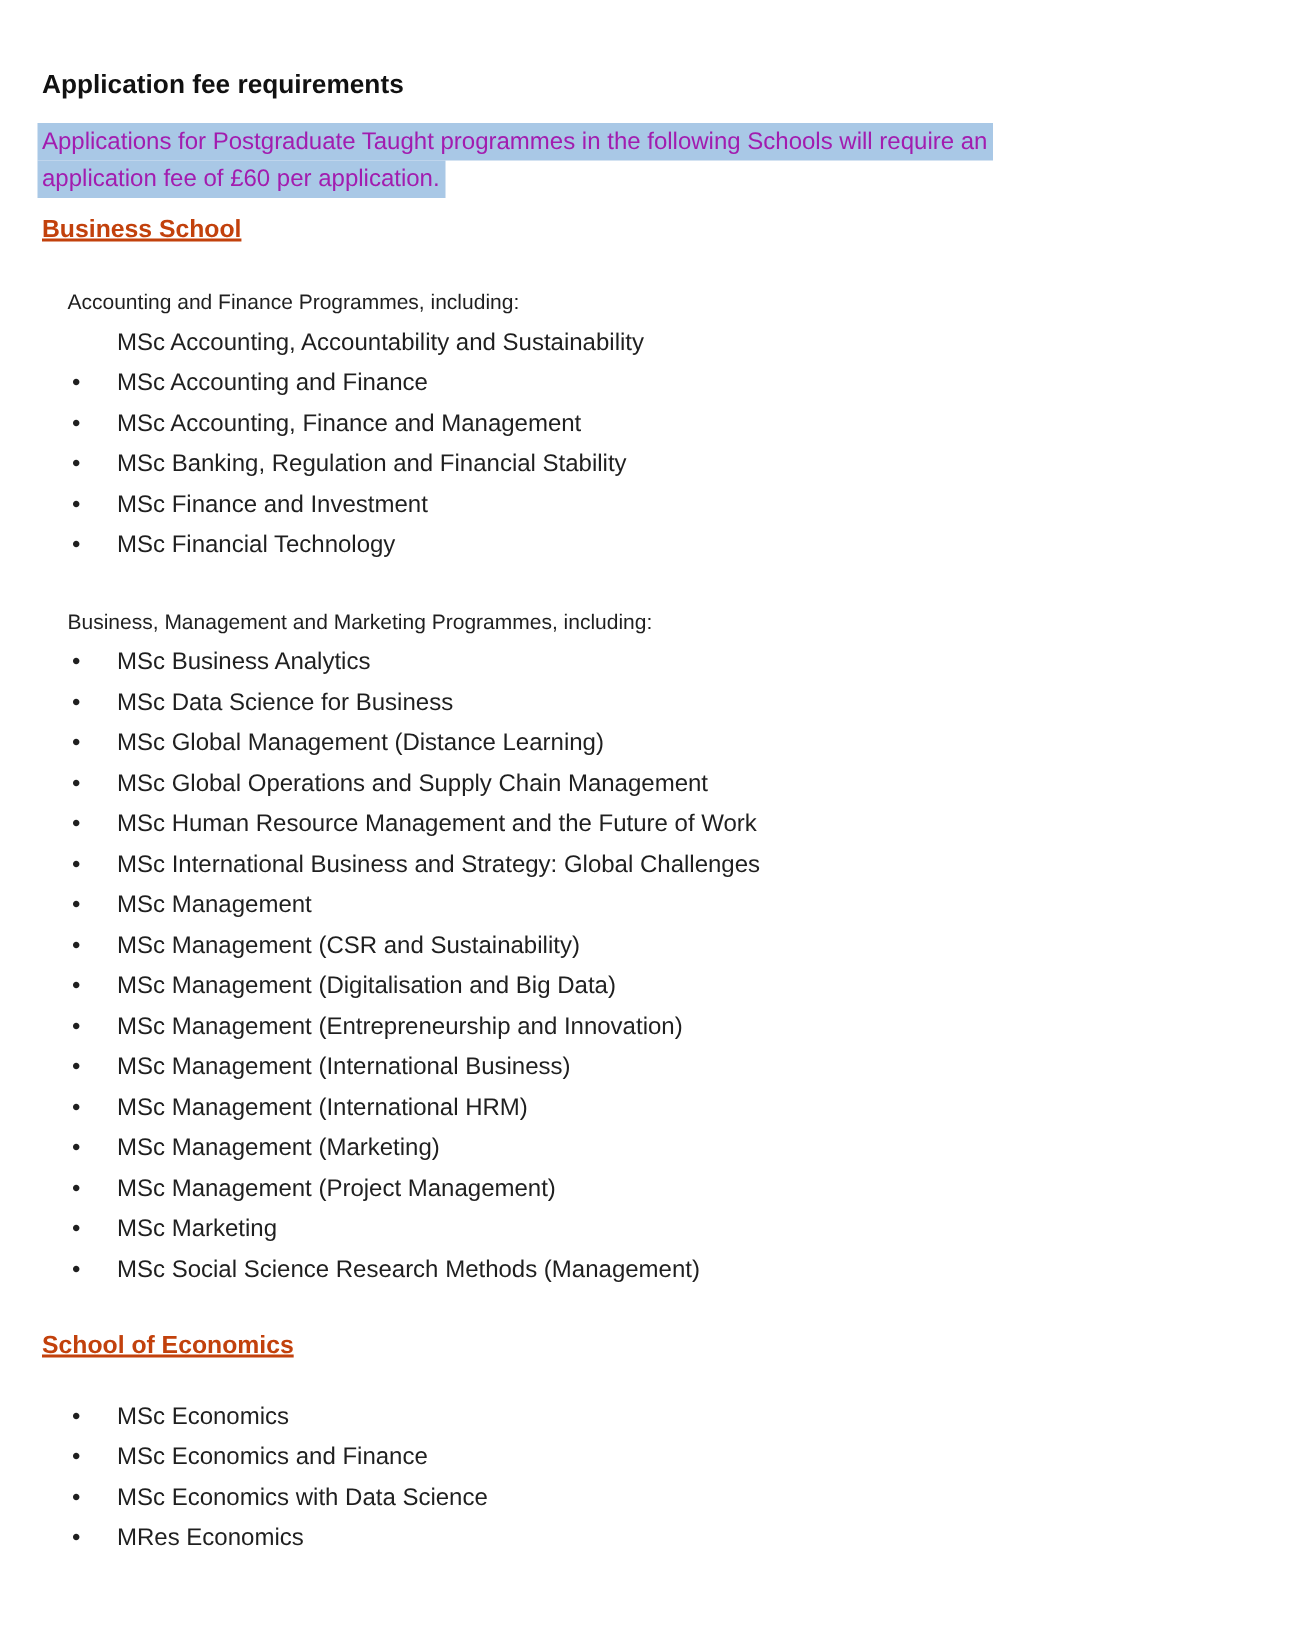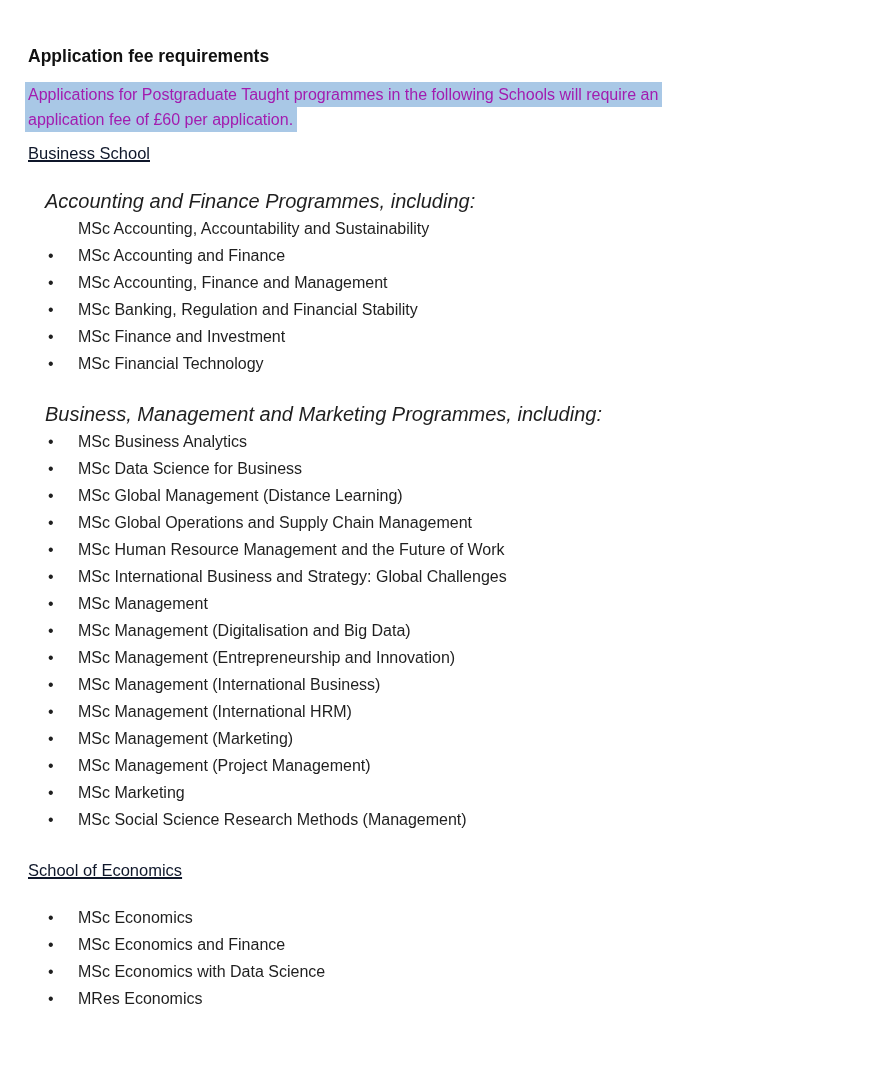--- a/index.html
+++ b/index.html
@@ -36,33 +36,32 @@
   .hl {
     display: inline-block;
     background: #a9c8e6;
     line-height: 25px;
     padding: 0 4px 0 3px;
     margin-left: -3px;
     color: #a21caf;
   }
   .doc-link {
     display: inline-block;
-    color: #0f172a;
-    font-weight: normal;
+    color: #c2410c;
+    font-weight: bold;
     font-size: 16.5px;
     line-height: 19px;
     text-decoration: underline;
     text-decoration-thickness: 1.5px;
     cursor: pointer;
   }
   .link-row-1 { margin: 0 0 25px 0; }
   .section { margin-left: 17px; }
   .subsection-heading {
-    font-style: italic;
-    font-size: 20px;
+    font-size: 14px;
     line-height: 27px;
     margin: 0;
   }
   .subsection-b { margin-top: 24px; }
   .prog-list {
     list-style: none;
     margin: 0;
     padding: 0;
     font-size: 16px;
   }
@@ -109,20 +108,21 @@
   <div class="section subsection-b">
     <p class="subsection-heading">Business, Management and Marketing Programmes, including:</p>
     <ul class="prog-list">
       <li class="bulleted">MSc Business Analytics</li>
       <li class="bulleted">MSc Data Science for Business</li>
       <li class="bulleted">MSc Global Management (Distance Learning)</li>
       <li class="bulleted">MSc Global Operations and Supply Chain Management</li>
       <li class="bulleted">MSc Human Resource Management and the Future of Work</li>
       <li class="bulleted">MSc International Business and Strategy: Global Challenges</li>
       <li class="bulleted">MSc Management</li>
+      <li class="bulleted">MSc Management (CSR and Sustainability)</li>
       <li class="bulleted">MSc Management (Digitalisation and Big Data)</li>
       <li class="bulleted">MSc Management (Entrepreneurship and Innovation)</li>
       <li class="bulleted">MSc Management (International Business)</li>
       <li class="bulleted">MSc Management (International HRM)</li>
       <li class="bulleted">MSc Management (Marketing)</li>
       <li class="bulleted">MSc Management (Project Management)</li>
       <li class="bulleted">MSc Marketing</li>
       <li class="bulleted">MSc Social Science Research Methods (Management)</li>
     </ul>
   </div>

